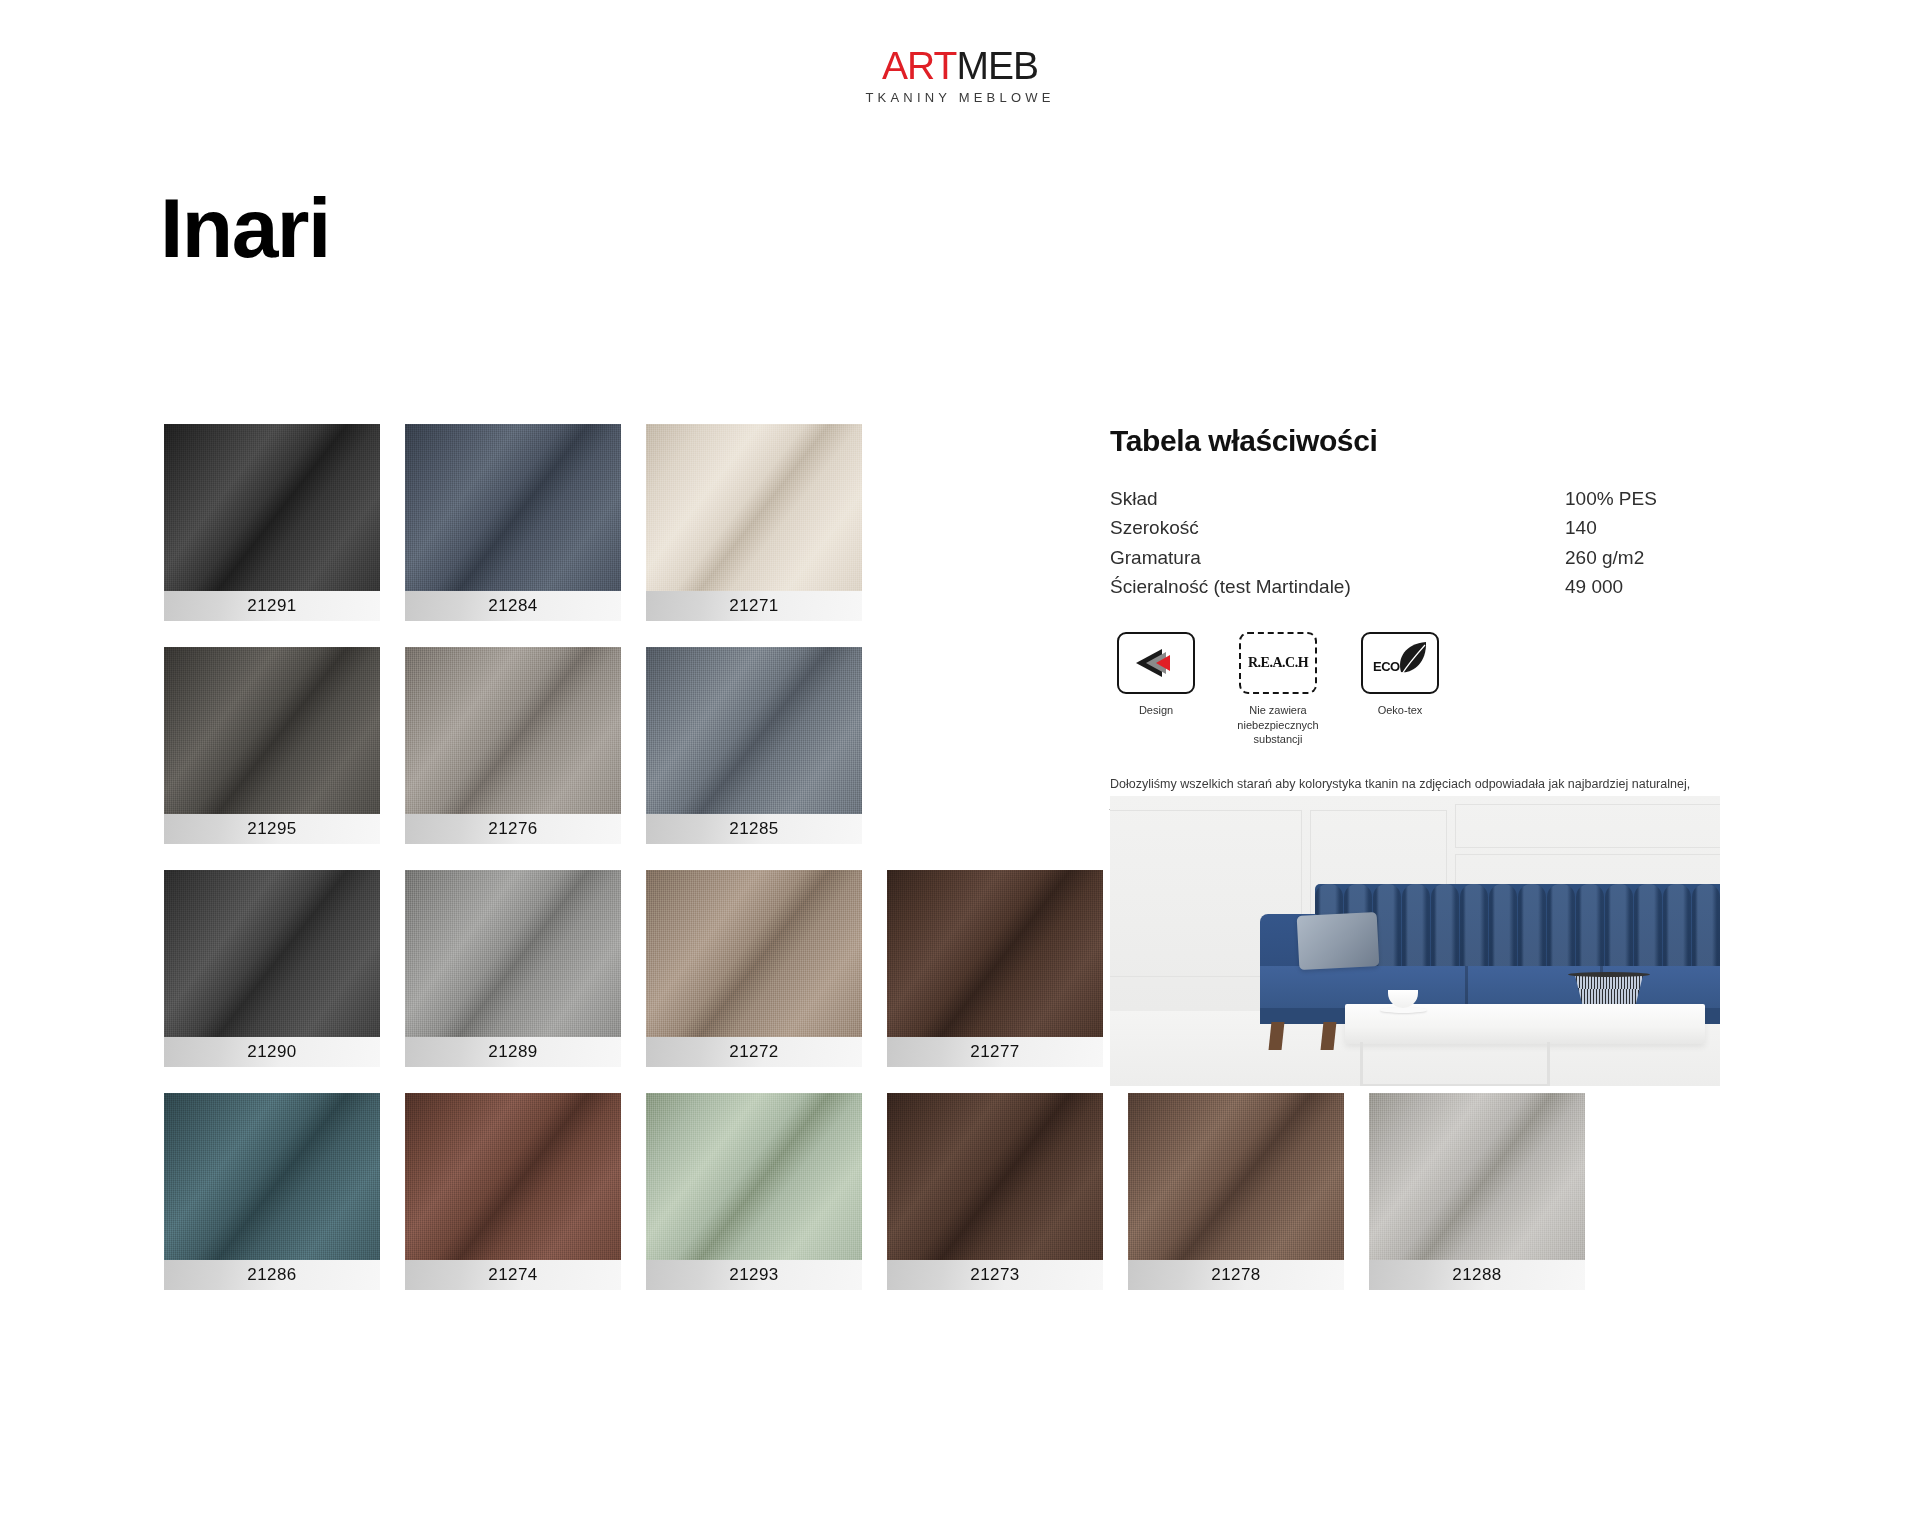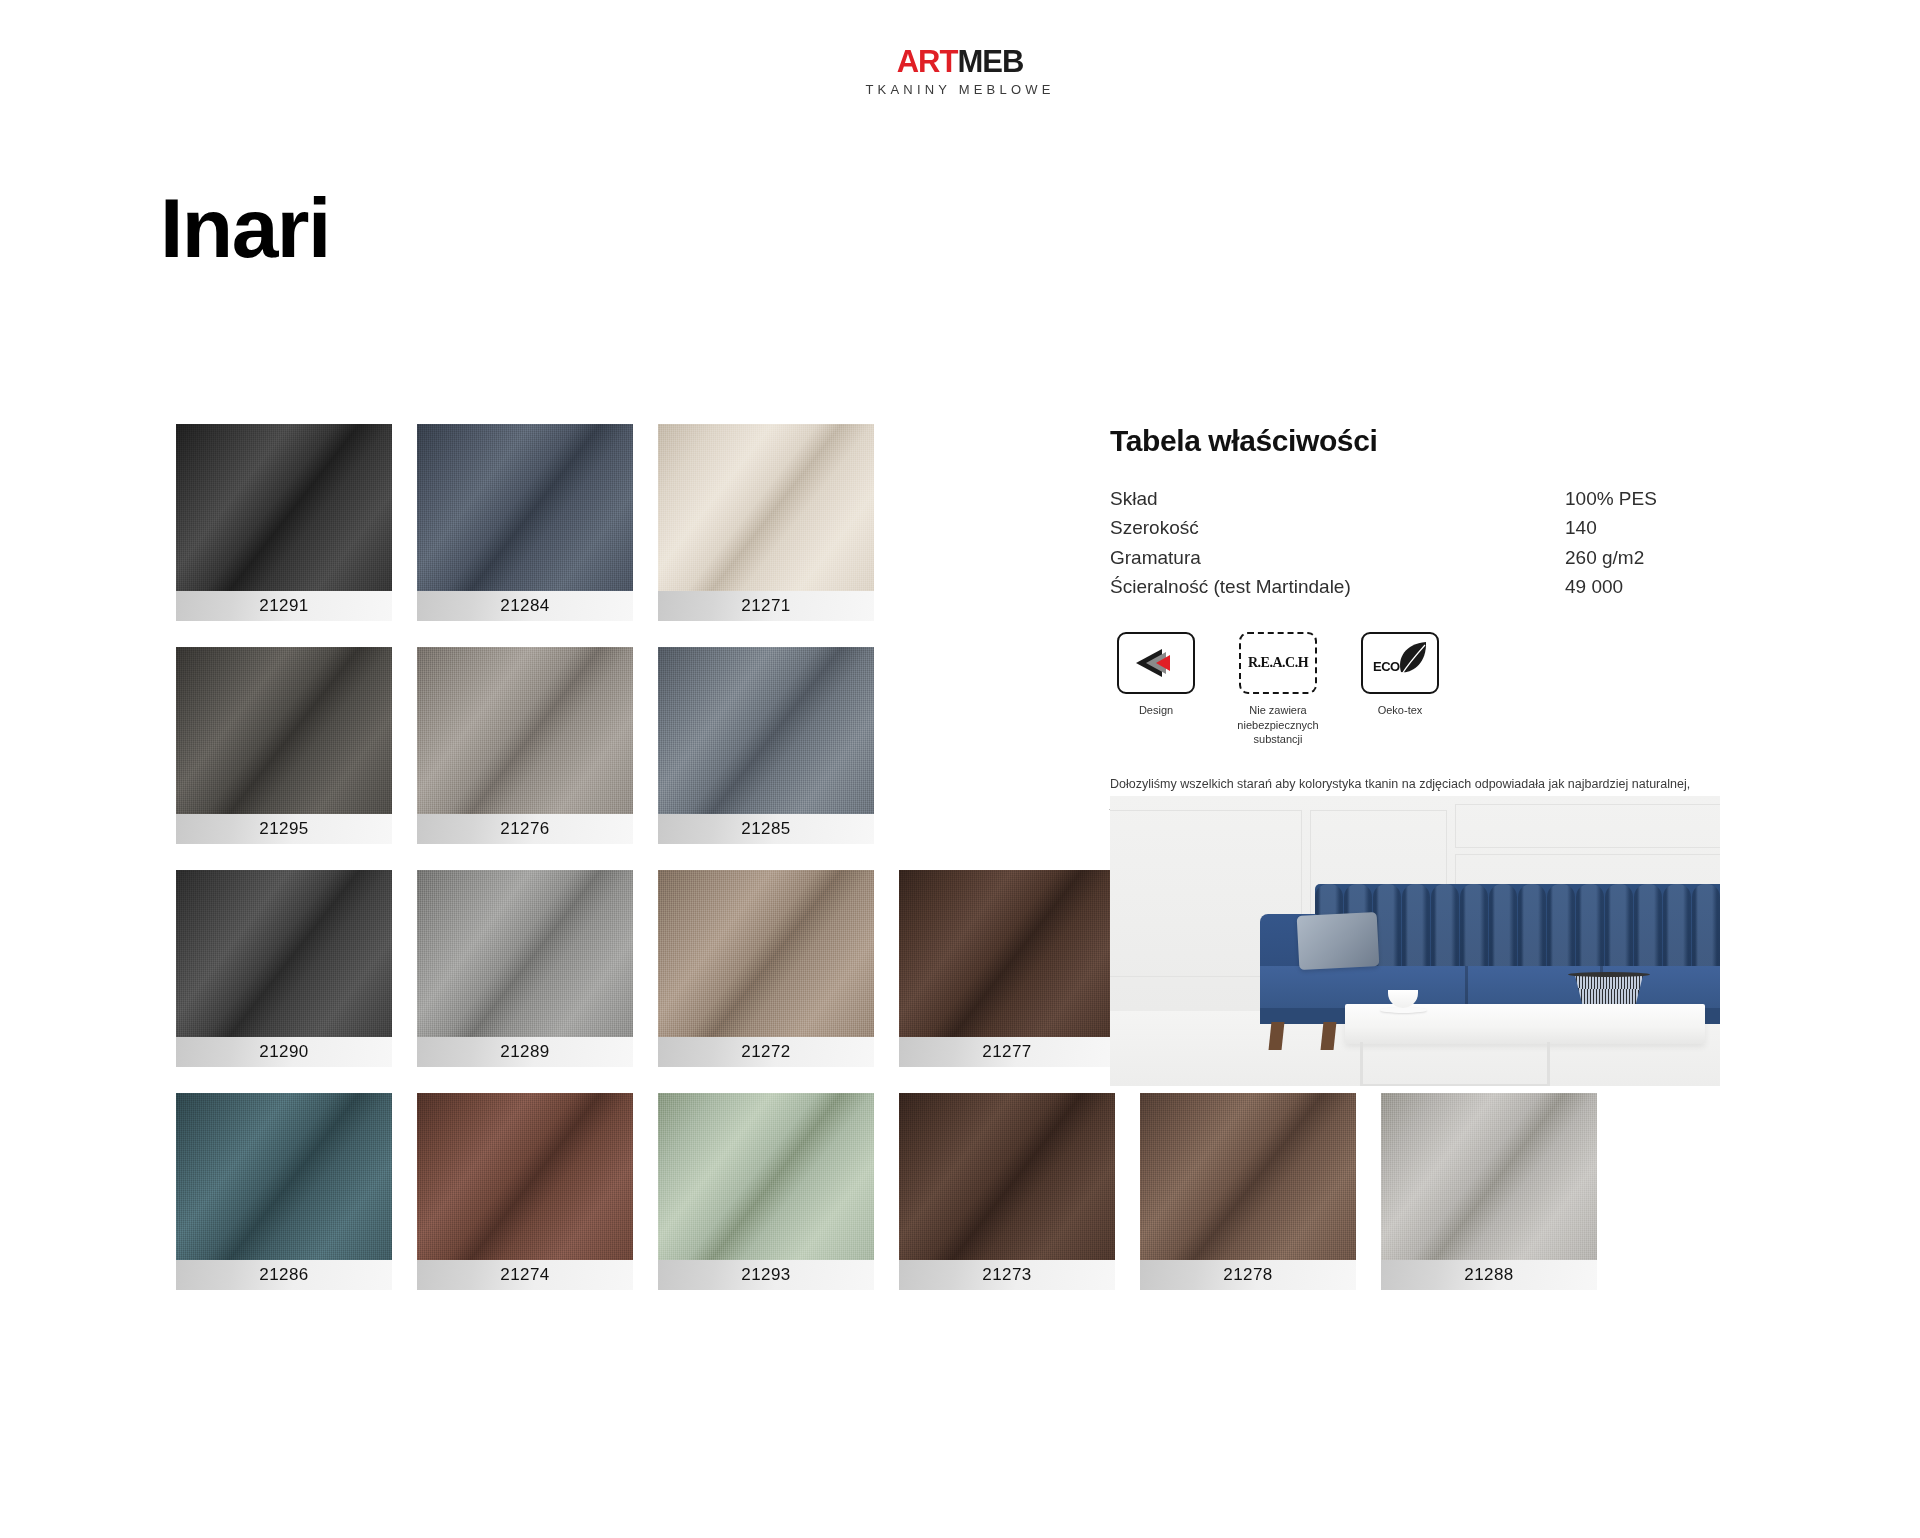--- a/index.html
+++ b/index.html
@@ -8,31 +8,31 @@
     background:#ffffff;
     font-family:"Liberation Sans","DejaVu Sans",sans-serif;
     color:#1a1a1a;
     overflow:hidden;
     position:relative;
   }
   .page{position:relative;width:1920px;height:1538px;}
 
   
   .logo{position:absolute;left:0;top:46px;width:1920px;text-align:center;}
-  .logo-main{font-size:31px;font-weight:bold;letter-spacing:-1px;line-height:1;}
+  .logo-main{font-size:39px;font-weight:normal;letter-spacing:-1px;line-height:1;}
   .logo-art{color:#e01f26;}
   .logo-meb{color:#1c1c1c;}
   .logo-sub{font-size:13px;letter-spacing:4.2px;color:#3a3a3a;margin-top:5px;}
 
   
   .title{position:absolute;left:160px;top:186px;font-size:84px;font-weight:bold;
          letter-spacing:-1.5px;line-height:1;color:#000;}
 
   
-  .grid{position:absolute;left:160px;top:424px;width:1400px;padding-left:16px;}
+  .grid{position:absolute;left:148px;top:424px;width:1400px;padding-left:16px;}
   .grid-row{display:flex;gap:25px;margin-bottom:26px;}
   .swatch{width:216px;}
   .sw-img{
     position:relative;width:216px;height:167px;overflow:hidden;
   }
   
   .sw-fold{
     position:absolute;inset:0;
   }
   .sw-weave{

